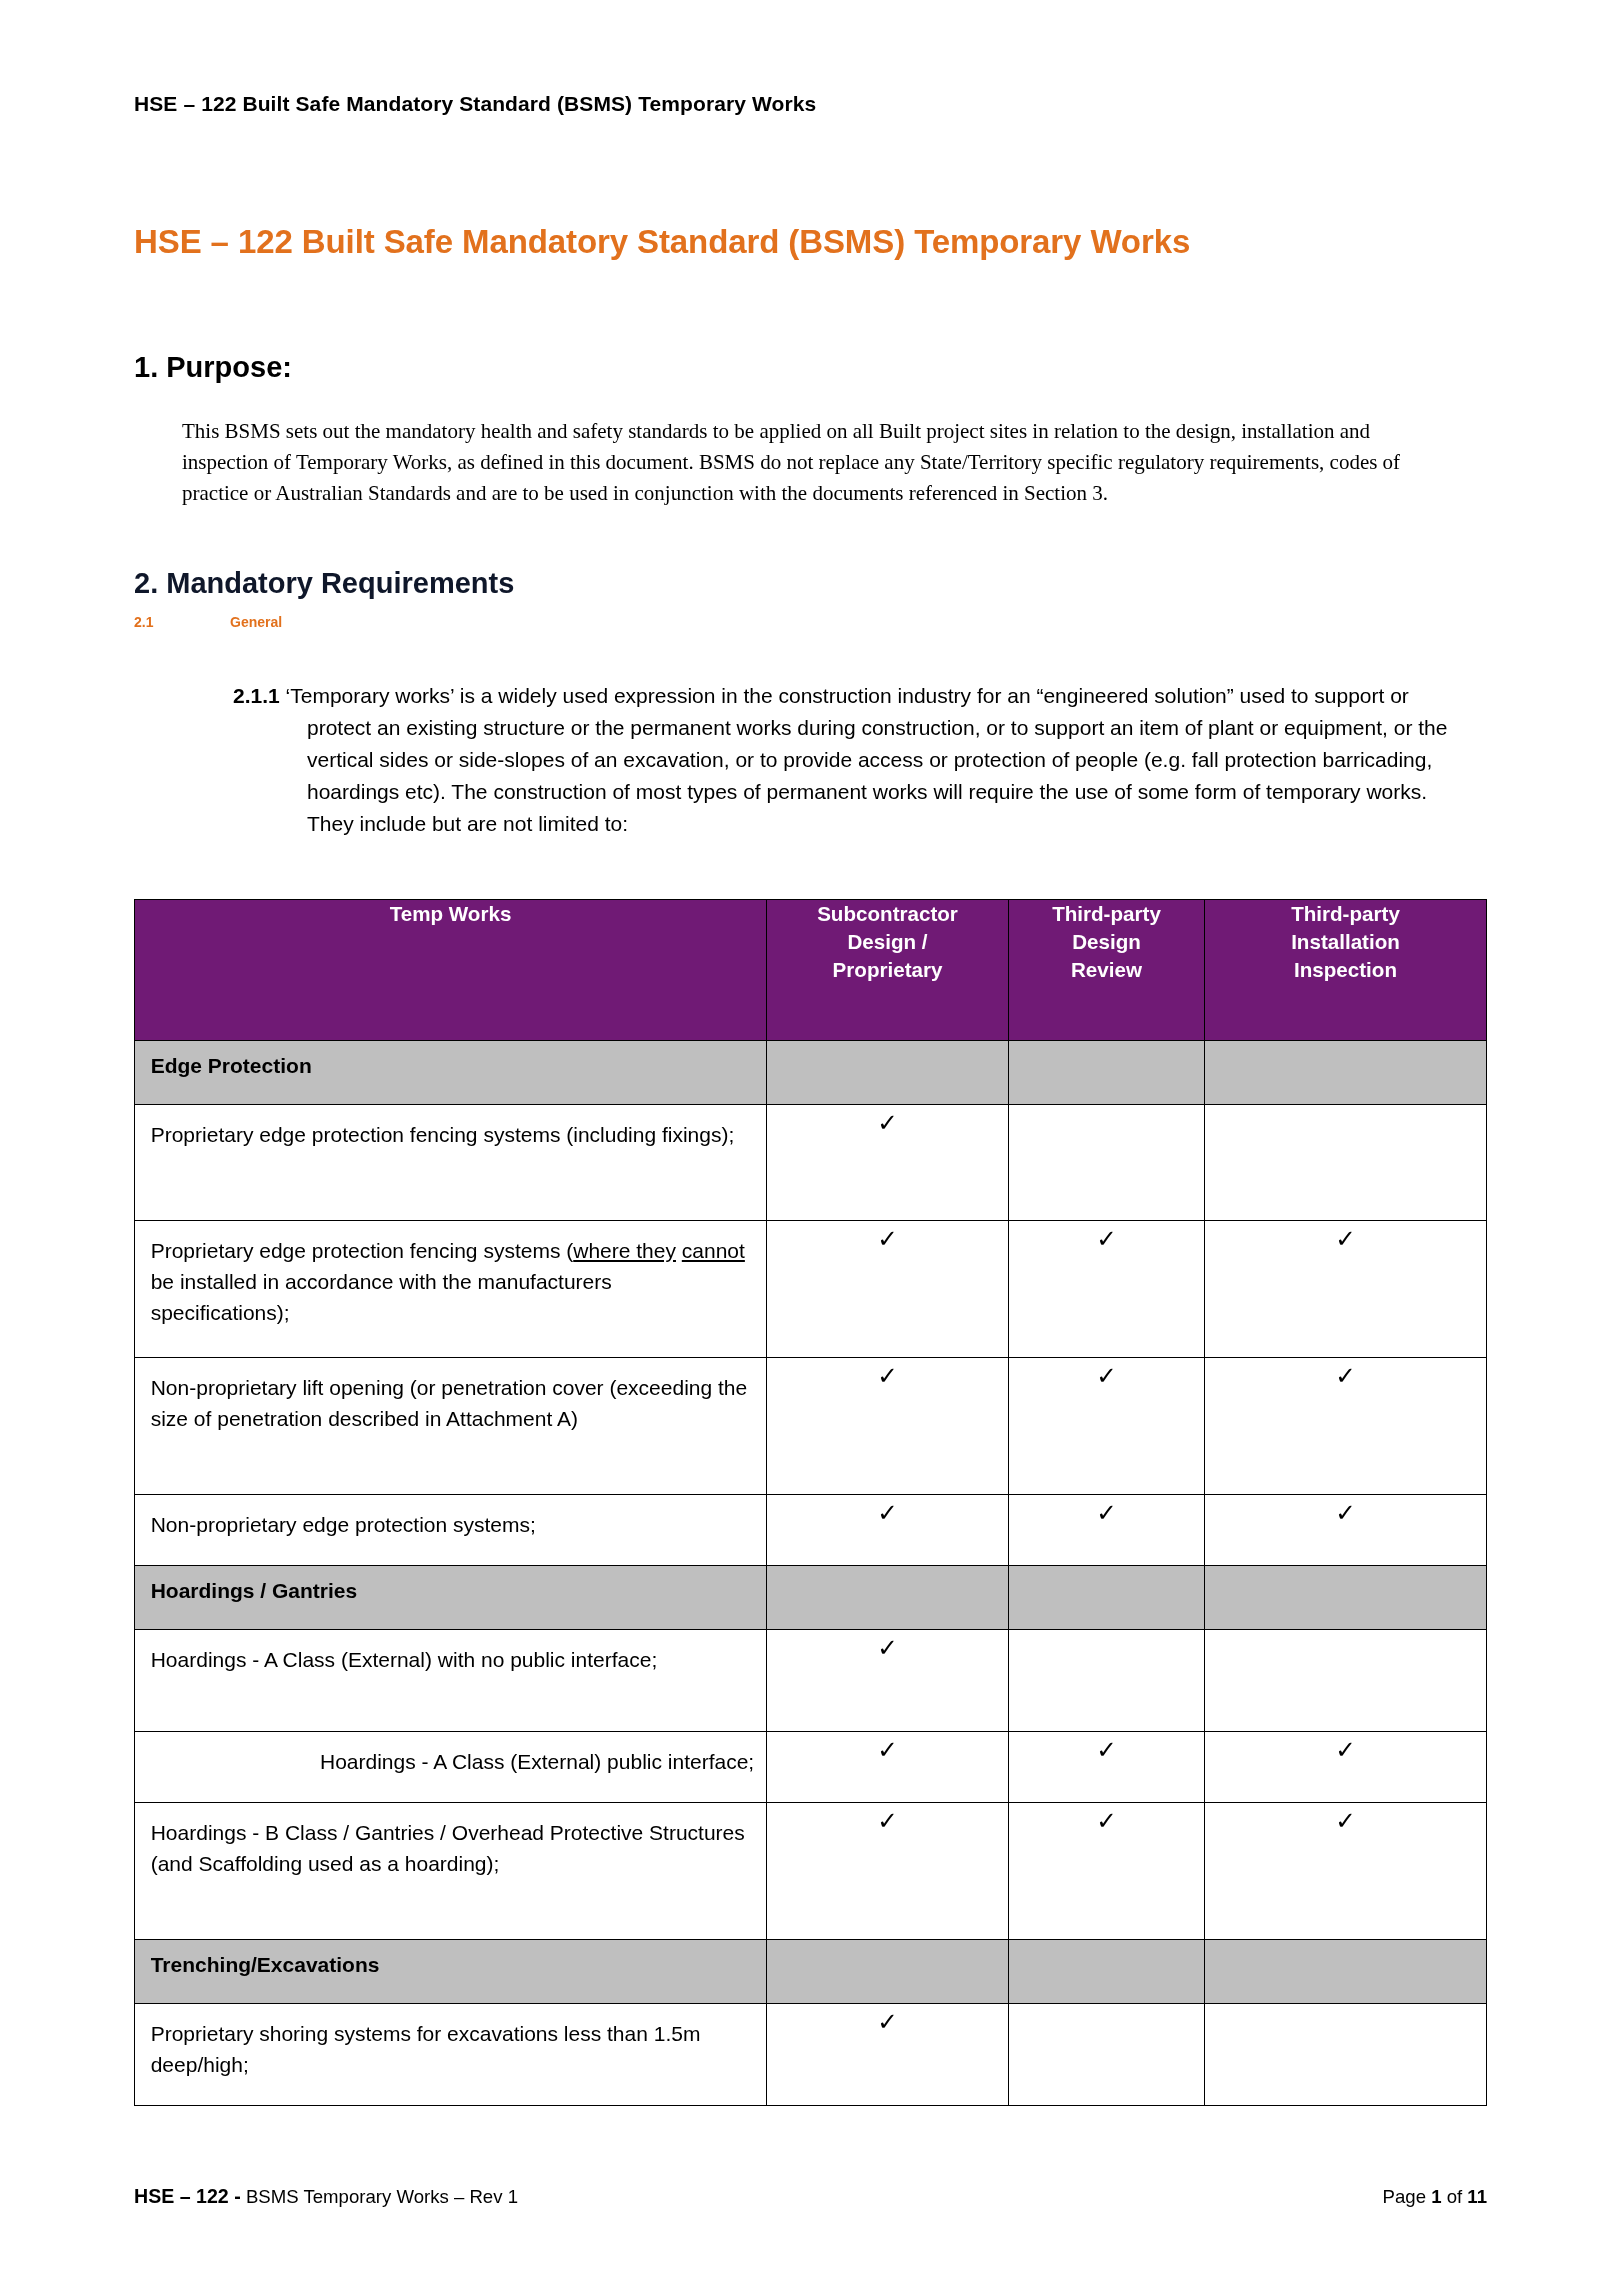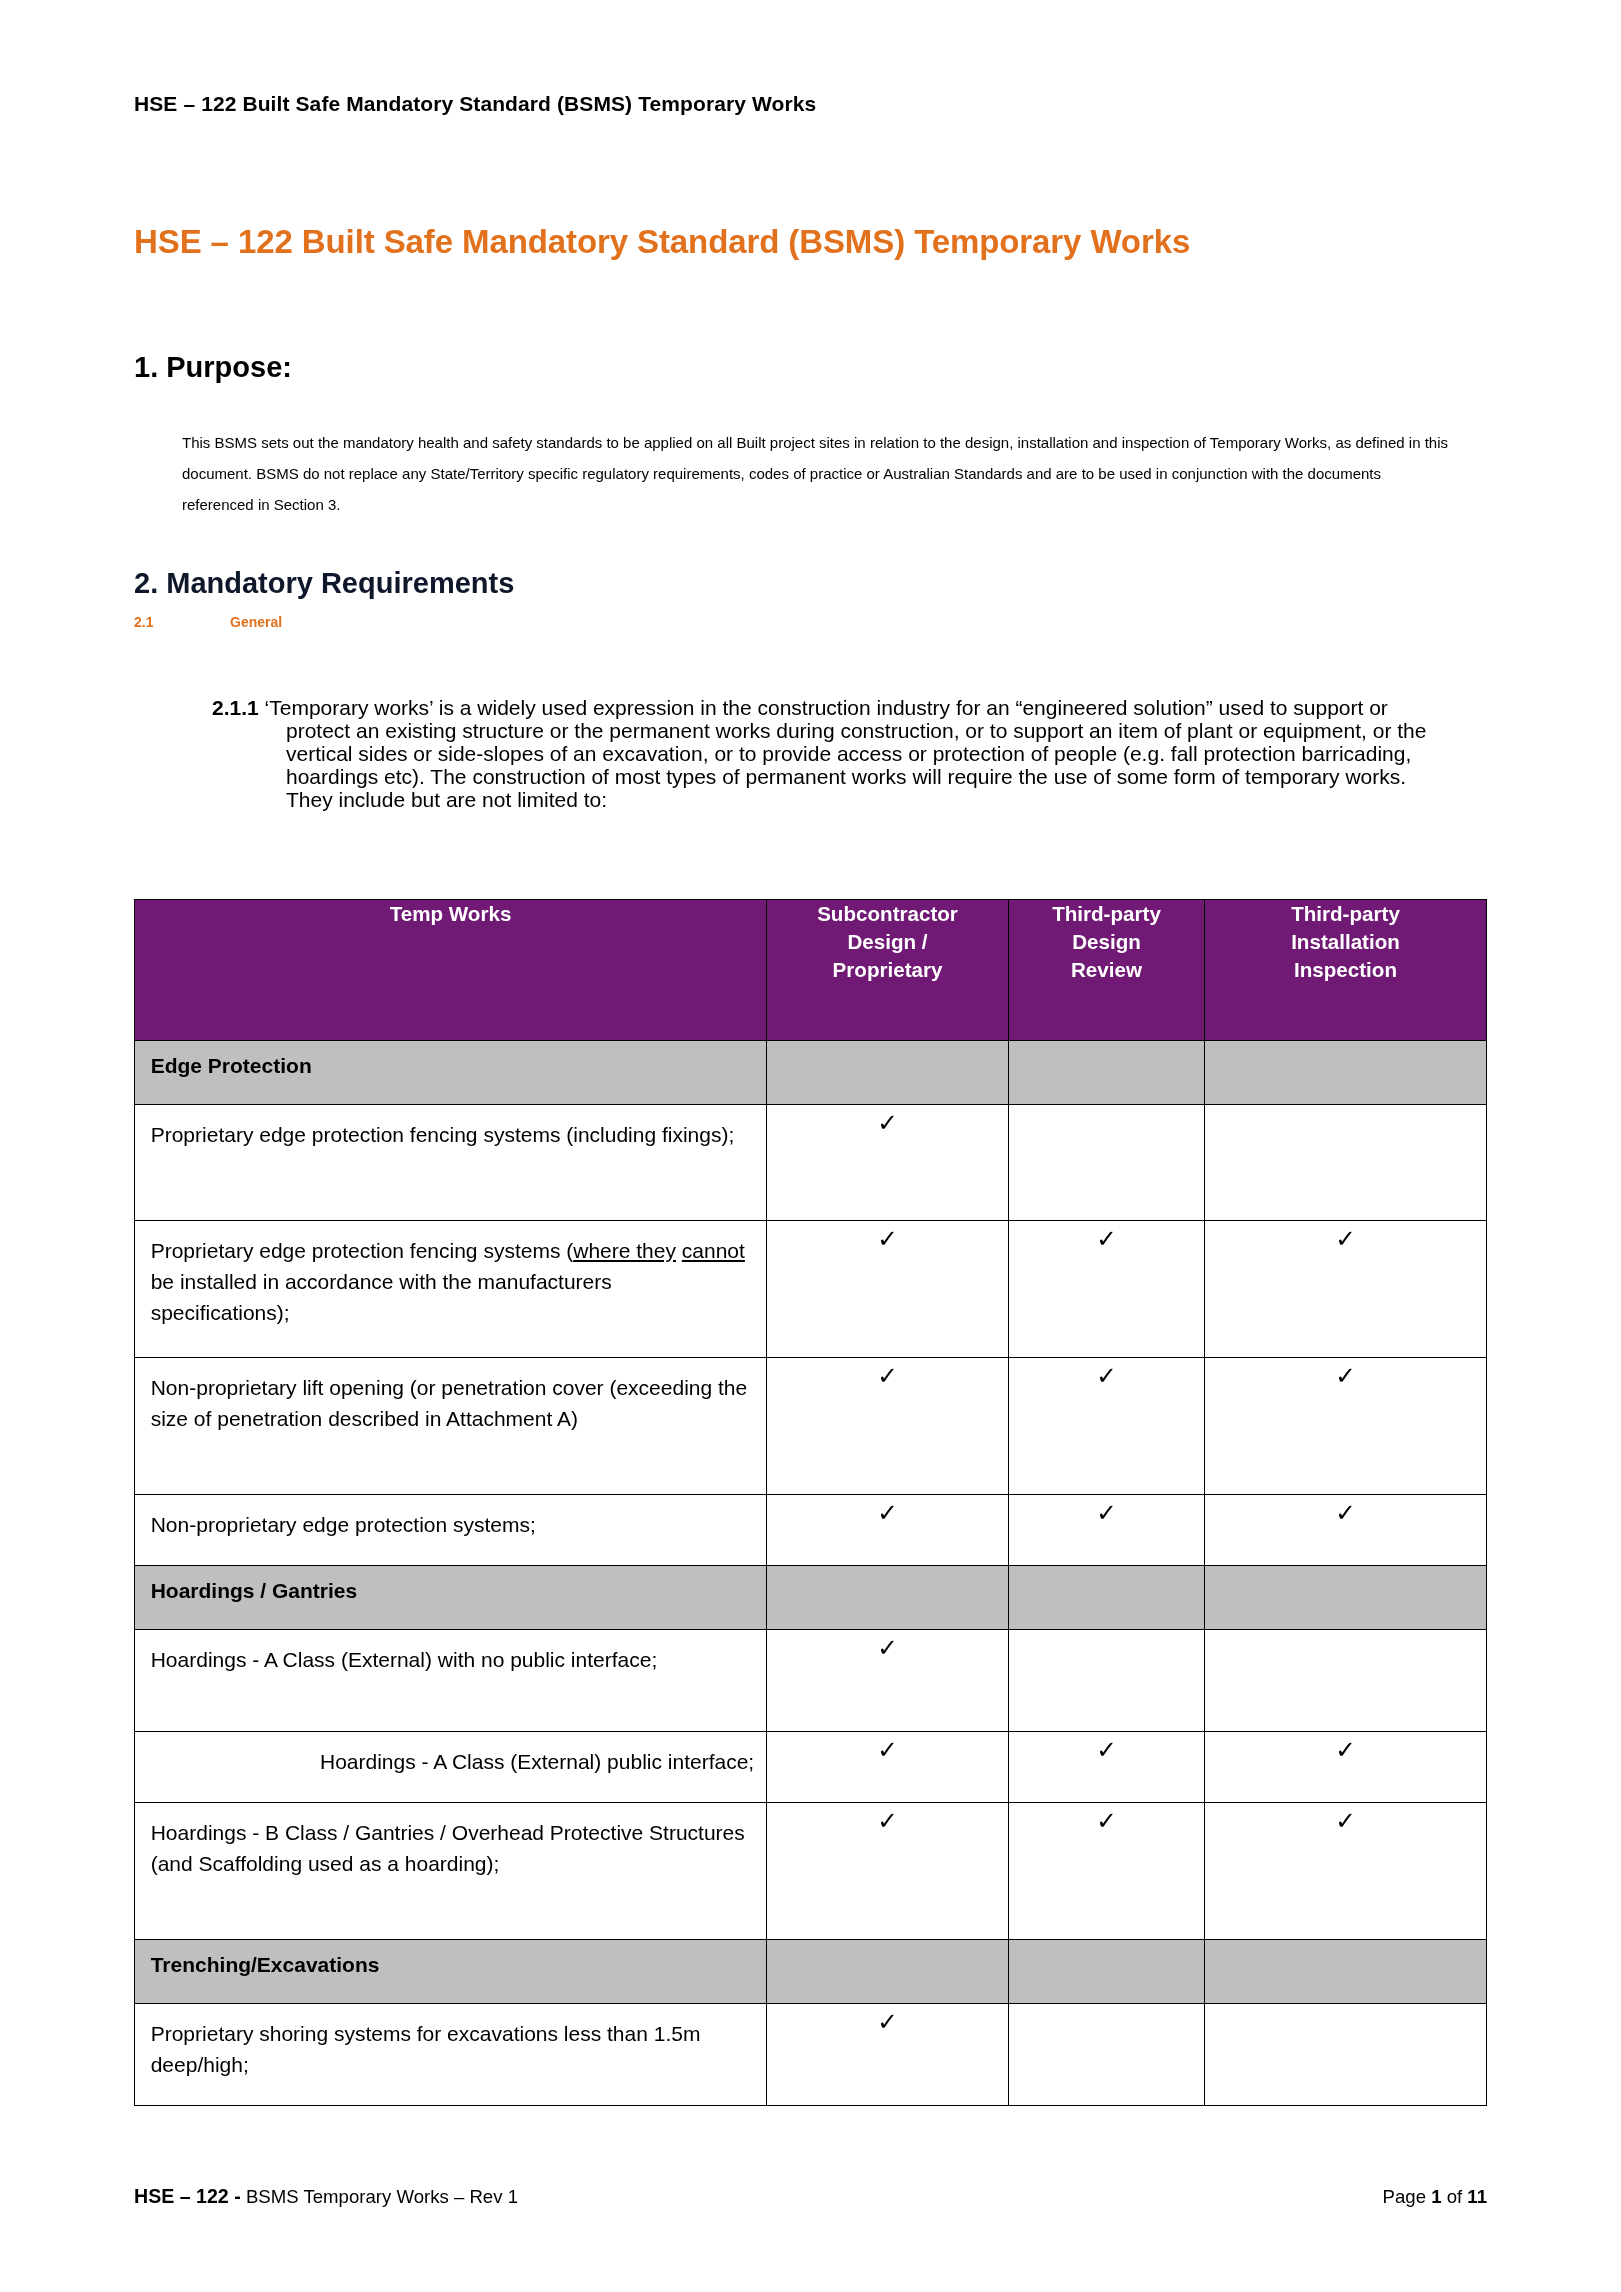--- a/index.html
+++ b/index.html
@@ -52,24 +52,25 @@
     top: 351px;
     font-size: 29px;
     font-weight: bold;
     color: #000000;
     white-space: nowrap;
   }
 
   .p-purpose {
     position: absolute;
     left: 182px;
-    top: 427px;
+    top: 416px;
     width: 1274px;
-    font-size: 15px;
+    font-size: 21px;
     line-height: 31px;
+    font-family: Liberation Serif, serif;
   }
 
   
   .h1-mandatory {
     position: absolute;
     left: 134px;
     top: 567px;
     font-size: 29px;
     font-weight: bold;
     color: #0f172a;
@@ -83,28 +84,27 @@
     font-size: 14px;
     font-weight: bold;
     color: #E2711D;
     white-space: nowrap;
   }
   .h2-general .num { display: inline-block; width: 96px; }
 
   
   .clause {
     position: absolute;
-    left: 212px;
+    left: 233px;
     top: 680px;
     width: 1230px;
     font-size: 21px;
-    line-height: 23px;
+    line-height: 32px;
     text-indent: -74px;
     padding-left: 74px;
-    margin-top: 16px;
   }
   .clause .cnum { font-weight: bold; }
 
   
   table.tw {
     position: absolute;
     left: 134px;
     top: 899px;
     width: 1353px;
     border-collapse: collapse;

